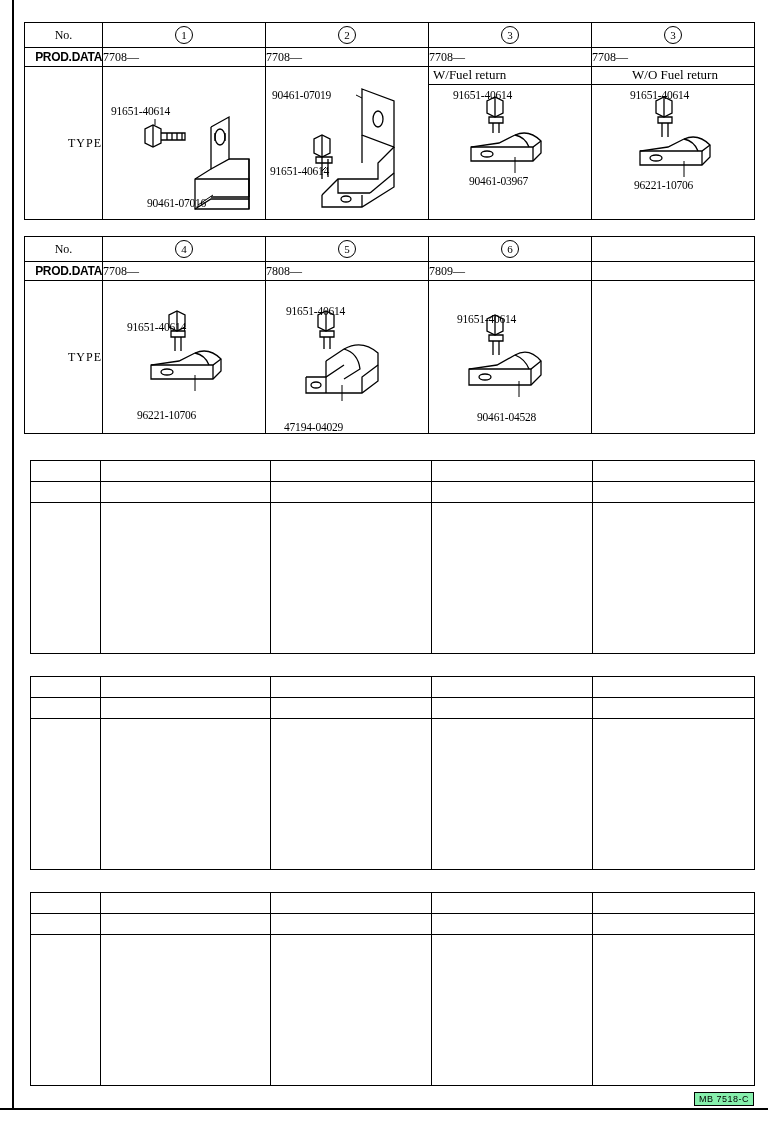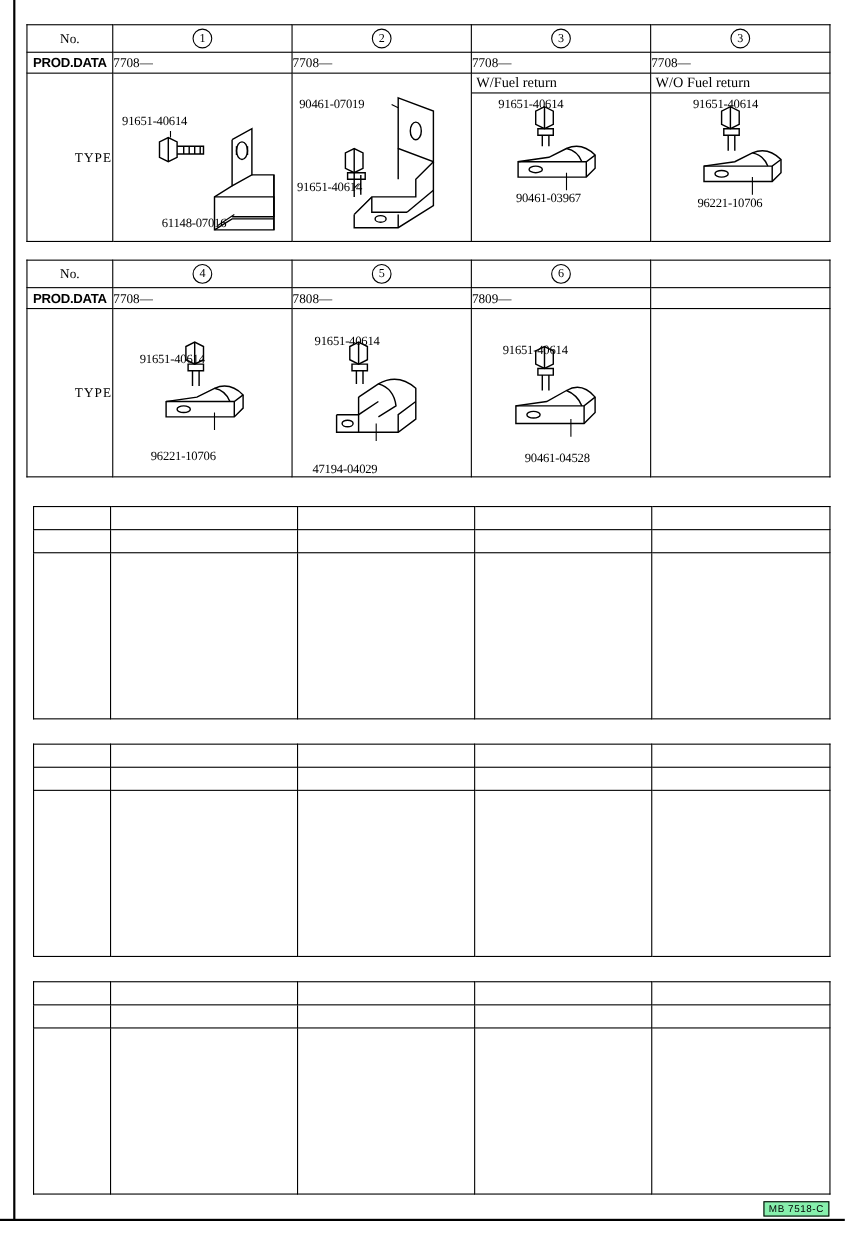--- a/index.html
+++ b/index.html
@@ -54,21 +54,21 @@
   }
 
   
   .hdr-no {
     text-align: center;
     font-size: 15px;
     font-family: "Liberation Serif", serif;
     height: 24px;
   }
   .hdr-prod {
-    text-align: center;
+    text-align: right;
     font-size: 9px;
     font-weight: bold;
     letter-spacing: -0.3px;
     height: 18px;
   }
   .hdr-type {
     text-align: right;
     font-size: 15px;
     font-family: "Liberation Serif", serif;
     letter-spacing: 1px;
@@ -186,21 +186,21 @@
               <path d="M42 62 L42 76 L50 80 L58 76 L58 62 L50 58 Z"></path>
               <path d="M50 58 L50 80"></path>
               <path d="M58 66 L82 66 L82 73 L58 73"></path>
               <path d="M64 66 L64 73 M69 66 L69 73 M74 66 L74 73 M79 66 L79 73"></path>
             </g>
 
             <path d="M52 52 L52 58" stroke="#000" stroke-width="1"></path>
             <path d="M110 128 L95 138" stroke="#000" stroke-width="1"></path>
           </svg>
           <span class="partno" style="left:8px; top:38px;">91651-40614</span>
-          <span class="partno" style="left:44px; top:130px;">61148-07016</span>
+          <span class="partno" style="left:44px; top:130px;">90461-07016</span>
         </div>
       </td>
 
       <td>
         <div class="cellwrap" style="height:152px">
           <svg class="art" width="163" height="152" viewBox="0 0 163 152">
             <g fill="none" stroke="#000" stroke-width="1.3">
 
               <path d="M96 22 L128 34 L128 80 L96 68 Z"></path>
               <path d="M96 68 L96 96"></path>
@@ -247,21 +247,21 @@
             </g>
             <path d="M86 72 L86 88" stroke="#000" stroke-width="1"></path>
           </svg>
           <span class="partno" style="left:24px; top:22px;">91651-40614</span>
           <span class="partno" style="left:40px; top:108px;">90461-03967</span>
         </div>
       </td>
 
       <td>
         <div class="cellwrap" style="height:152px">
-          <div class="sub-note" style="border-bottom:1px solid #000; width:100%; box-sizing:border-box;">W/O Fuel return</div>
+          <div class="sub-note" style="border-bottom:1px solid #000; width:100%; box-sizing:border-box;text-align:center;">W/O Fuel return</div>
           <svg class="art" style="top:18px" width="163" height="134" viewBox="0 0 163 134">
             <g fill="none" stroke="#000" stroke-width="1.3">
               <path d="M64 16 L64 28 L72 32 L80 28 L80 16 L72 12 Z"></path>
               <path d="M72 12 L72 32"></path>
               <path d="M66 32 L80 32 L80 38 L66 38 Z"></path>
               <path d="M70 38 L70 52 M76 38 L76 52"></path>
               <path d="M48 66 L48 80 L110 80 L118 72 L118 60 Q106 48 92 54 L76 62 L48 66 Z"></path>
               <path d="M48 66 L110 66 L118 60"></path>
               <path d="M110 66 L110 80"></path>
               <ellipse cx="64" cy="73" rx="6" ry="3"></ellipse>

